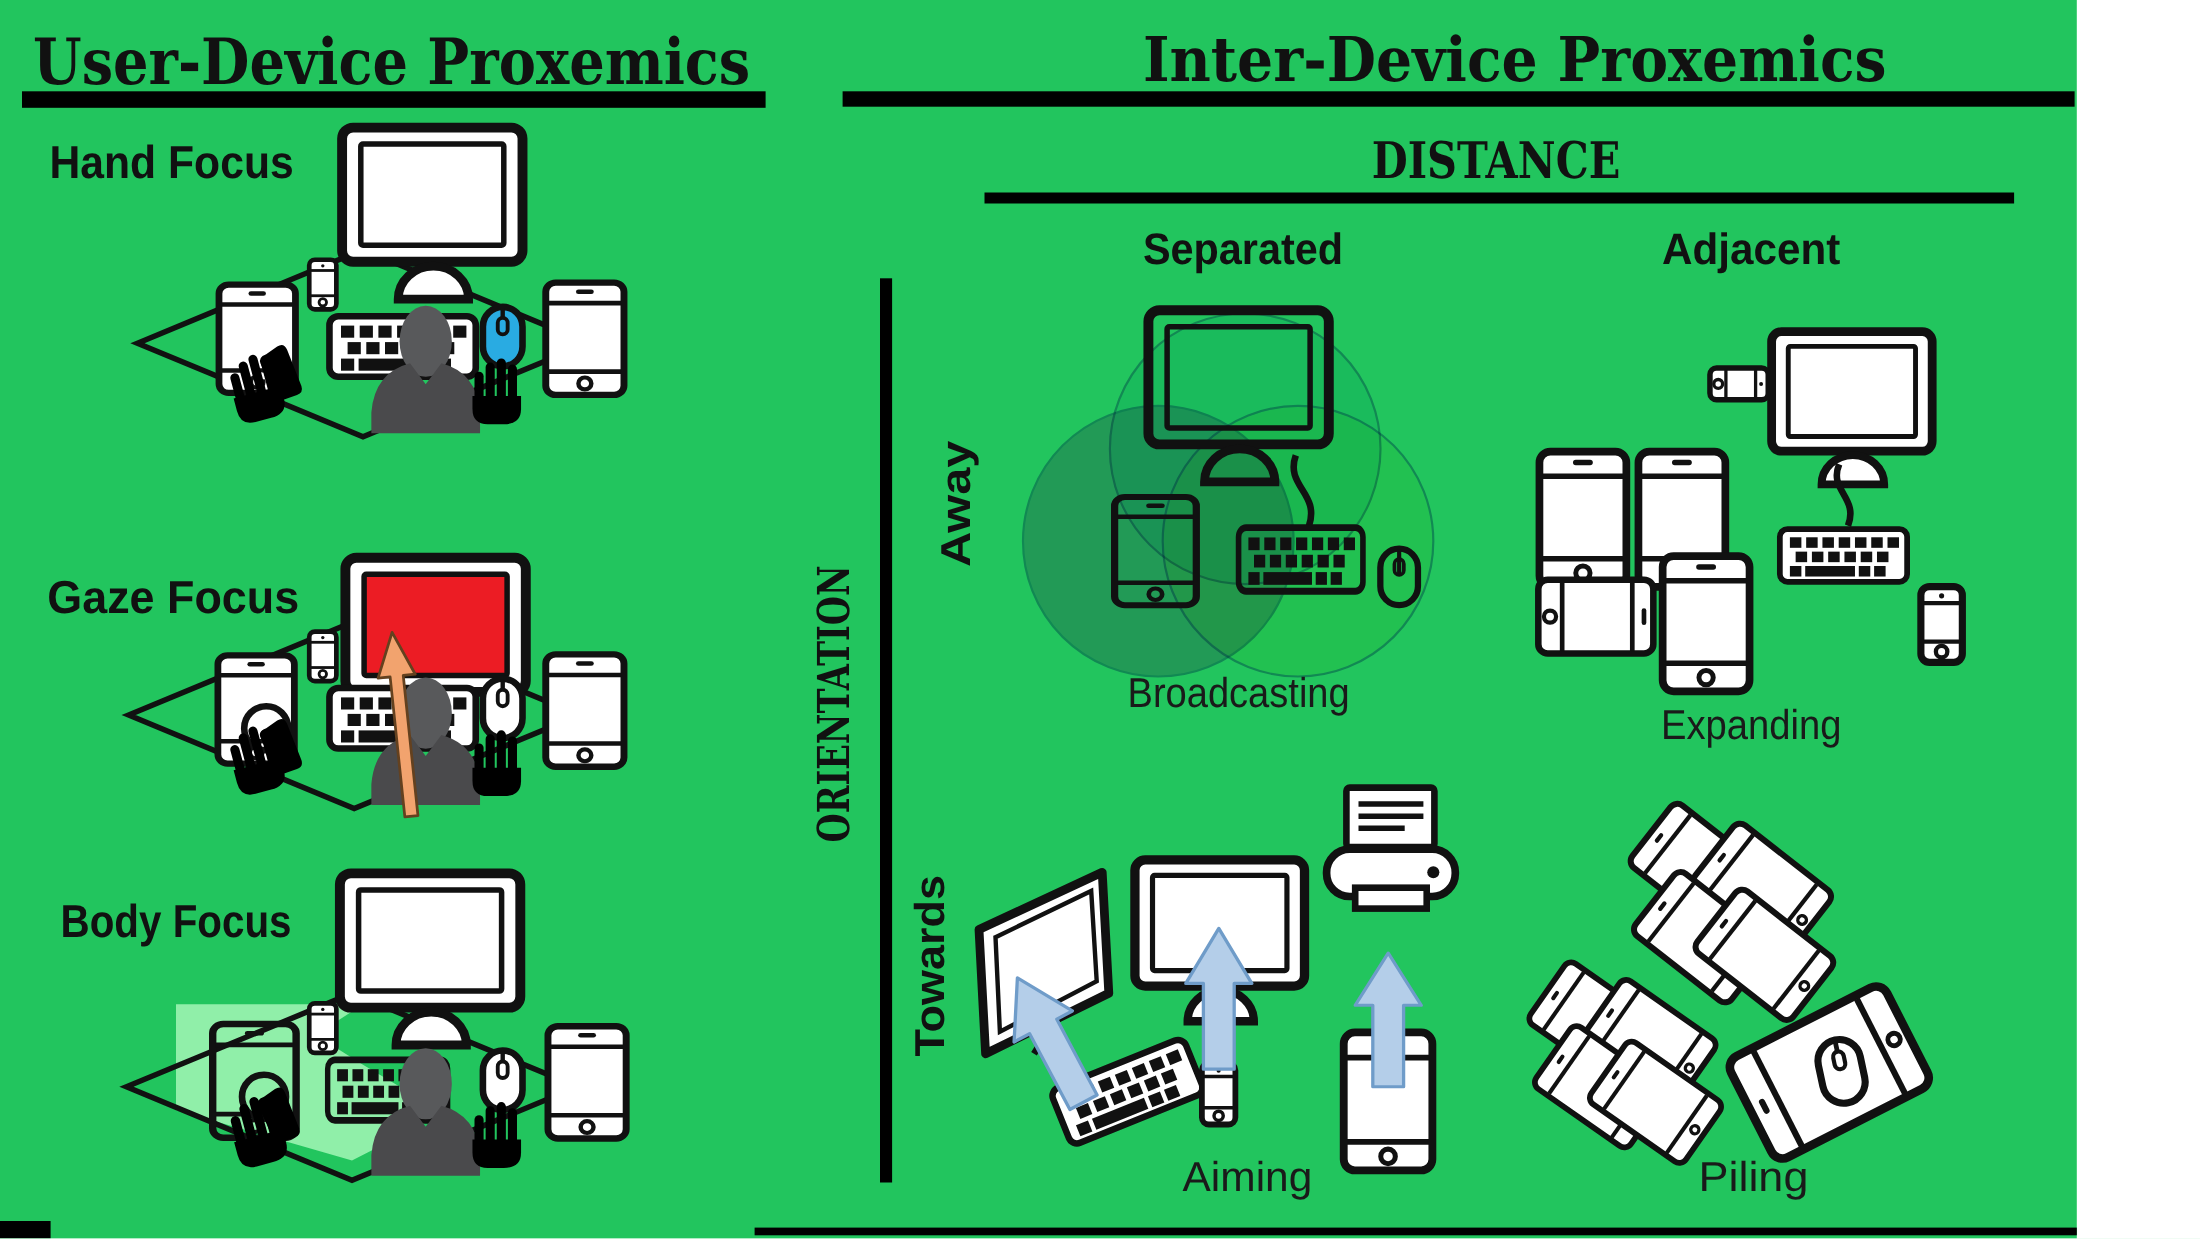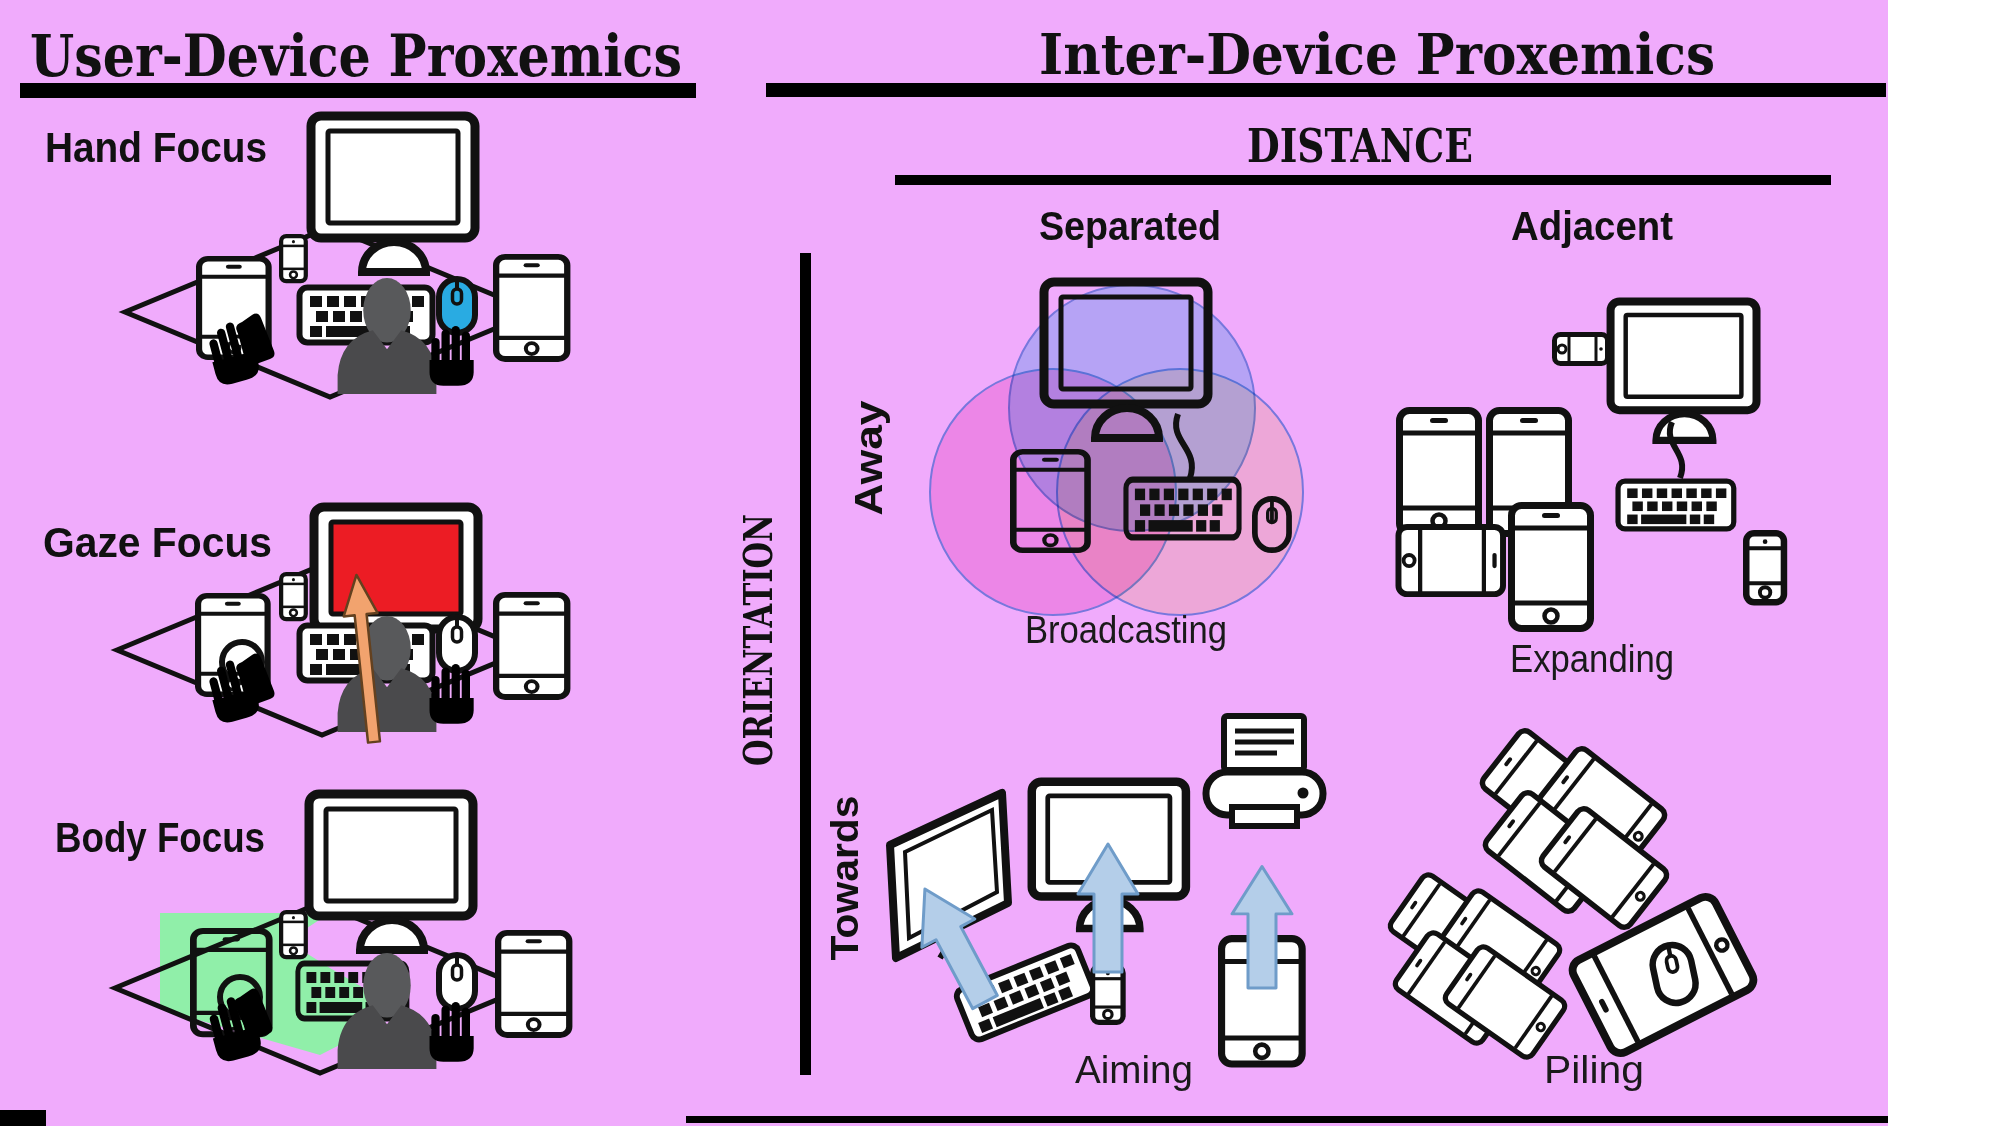--- a/index.html
+++ b/index.html
@@ -1,16 +1,16 @@
 <!DOCTYPE html>
 <html><head>
 <meta charset="utf-8">
 <style>
   html,body{margin:0;padding:0;background:#fff;}
-  .stage{width:1888px;height:1126px;position:relative;background:#f0abfc;overflow:hidden;text-align:center;}
+  .stage{width:1888px;height:1126px;position:relative;background:#22c55e;overflow:hidden;text-align:center;}
   svg{display:block;}
   text{fill:#111;}
   .t-title{font-family:"DejaVu Serif","Liberation Serif",serif;font-weight:bold;}
   .t-axis{font-family:"DejaVu Serif","Liberation Serif",serif;font-weight:bold;}
   .t-label{font-family:"Liberation Sans","DejaVu Sans",sans-serif;font-weight:bold;}
   .t-cap{font-family:"Liberation Sans","DejaVu Sans",sans-serif;font-weight:normal;fill:#1a1a1a;}
   .venn{fill-opacity:.55;mix-blend-mode:multiply;stroke:#7fb2e0;stroke-width:2;}
   .ln{fill:#000;}
 </style>
 </head>

